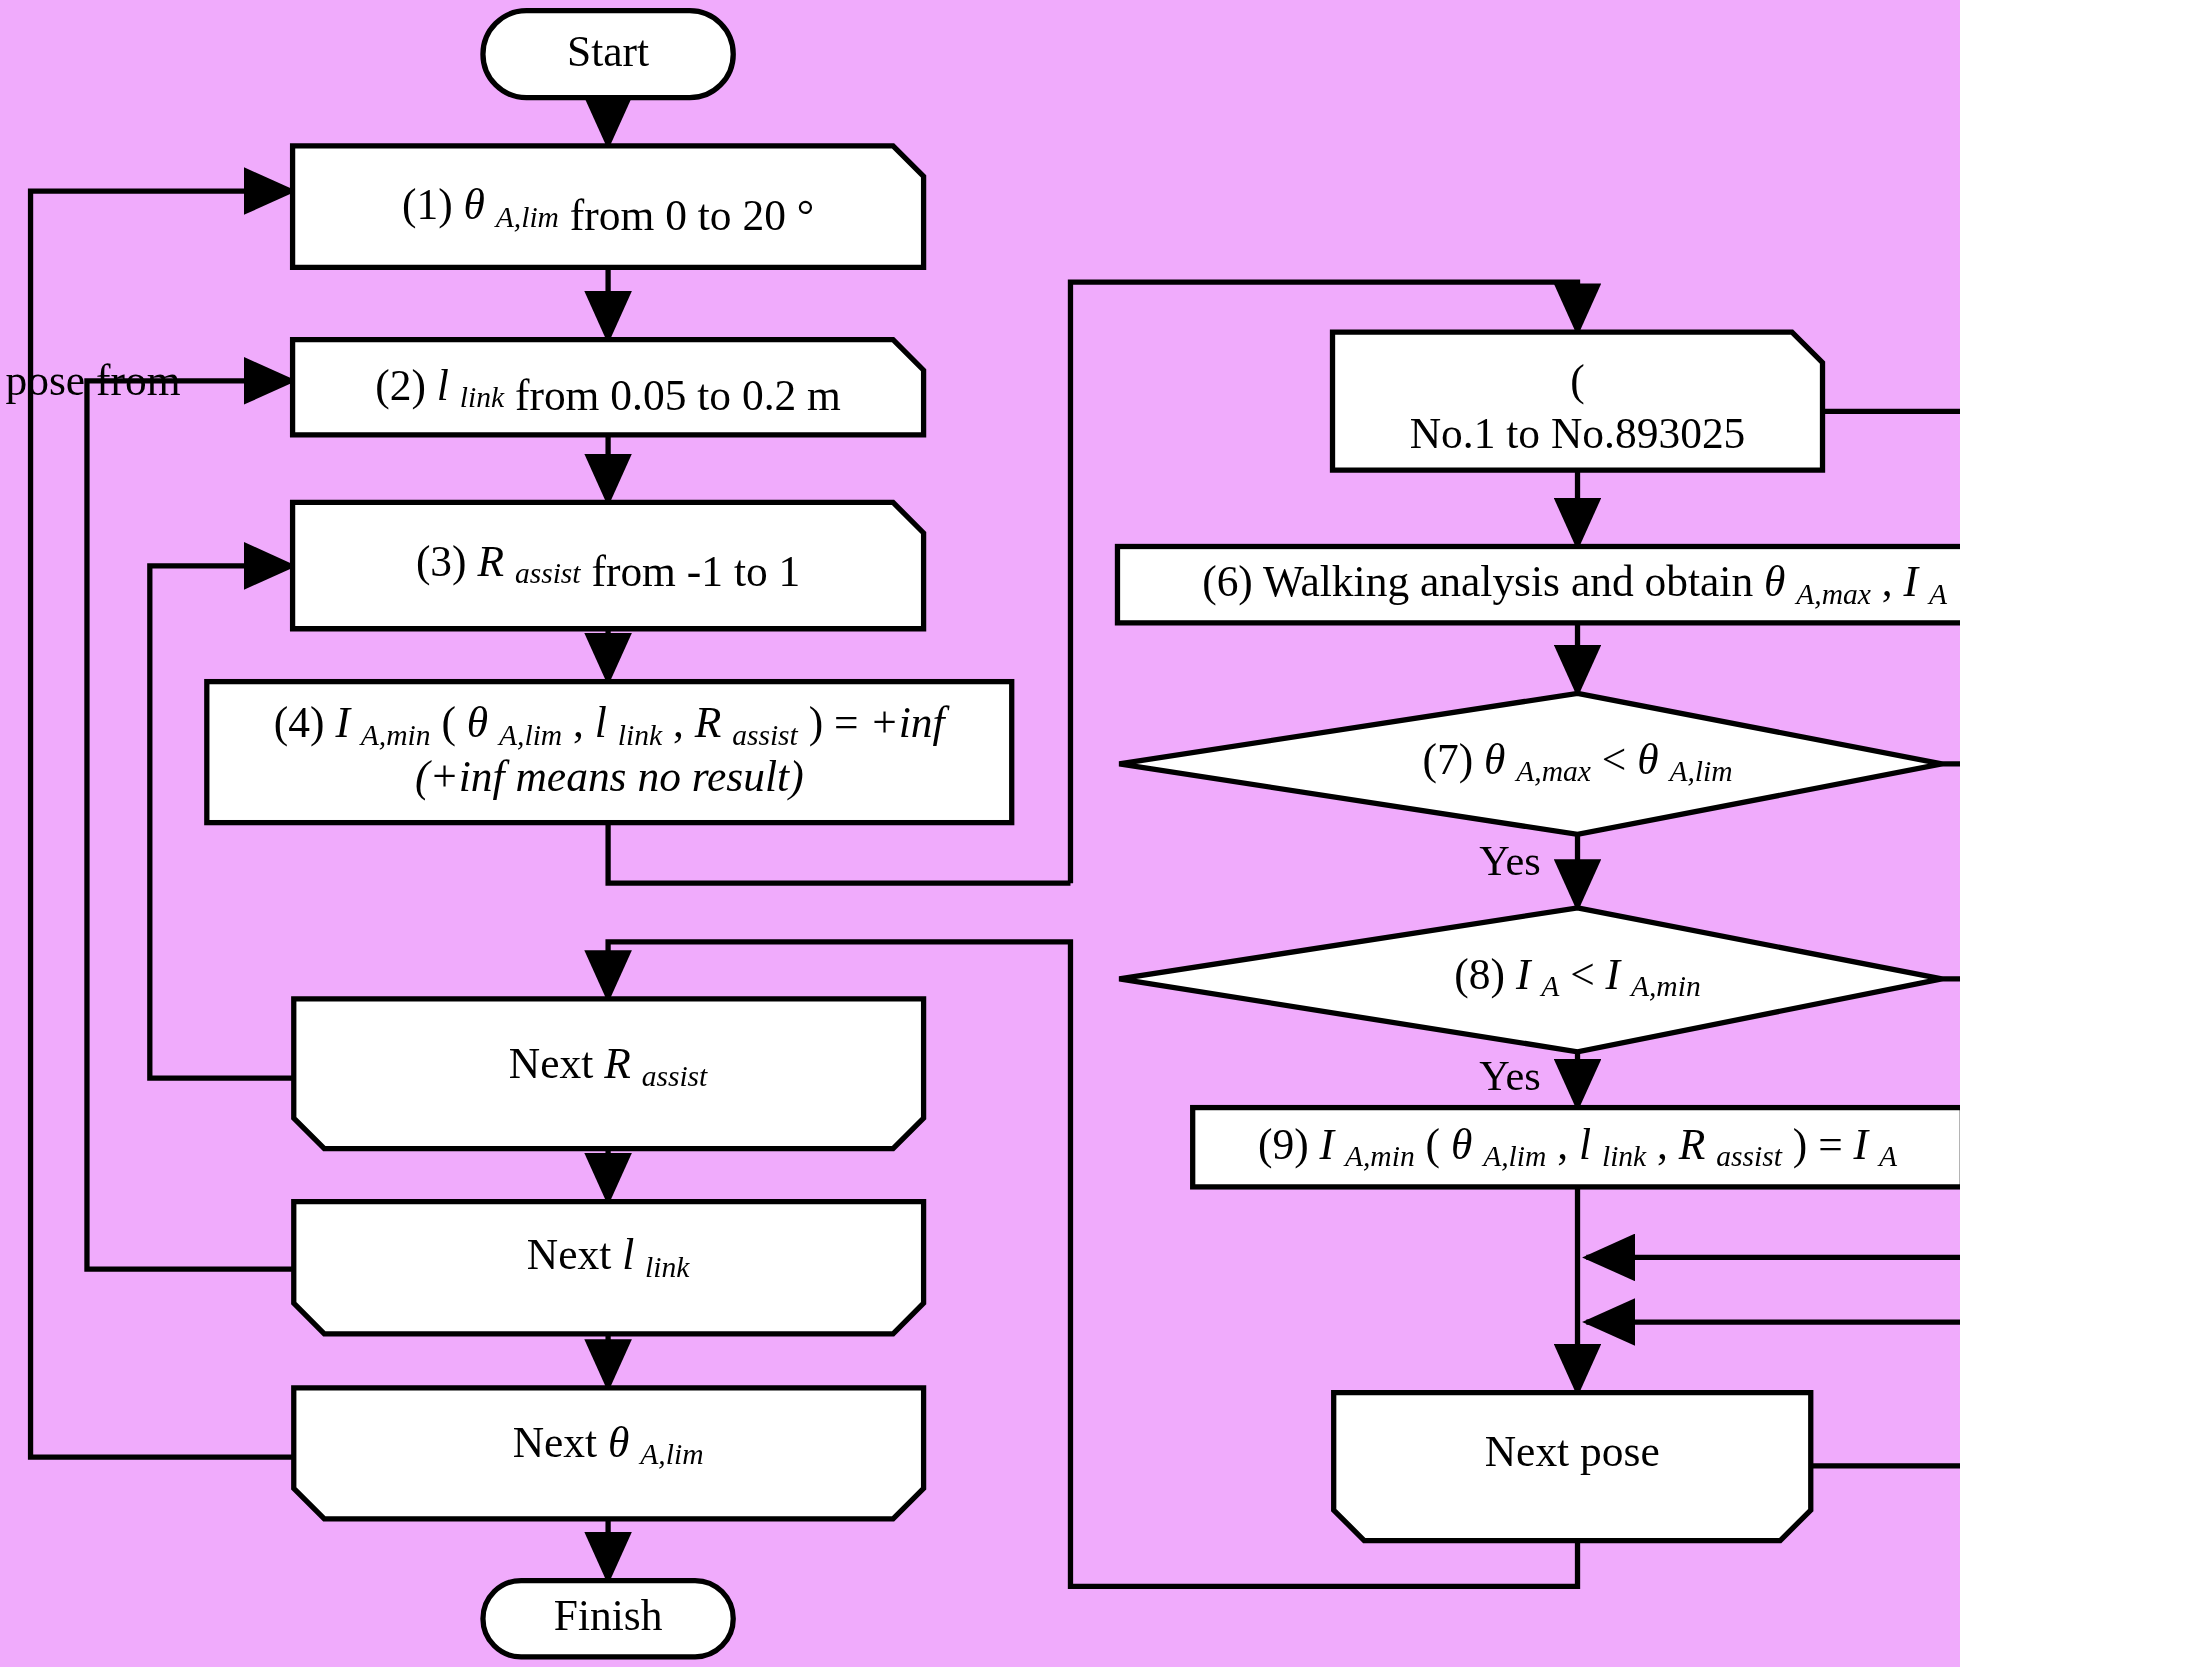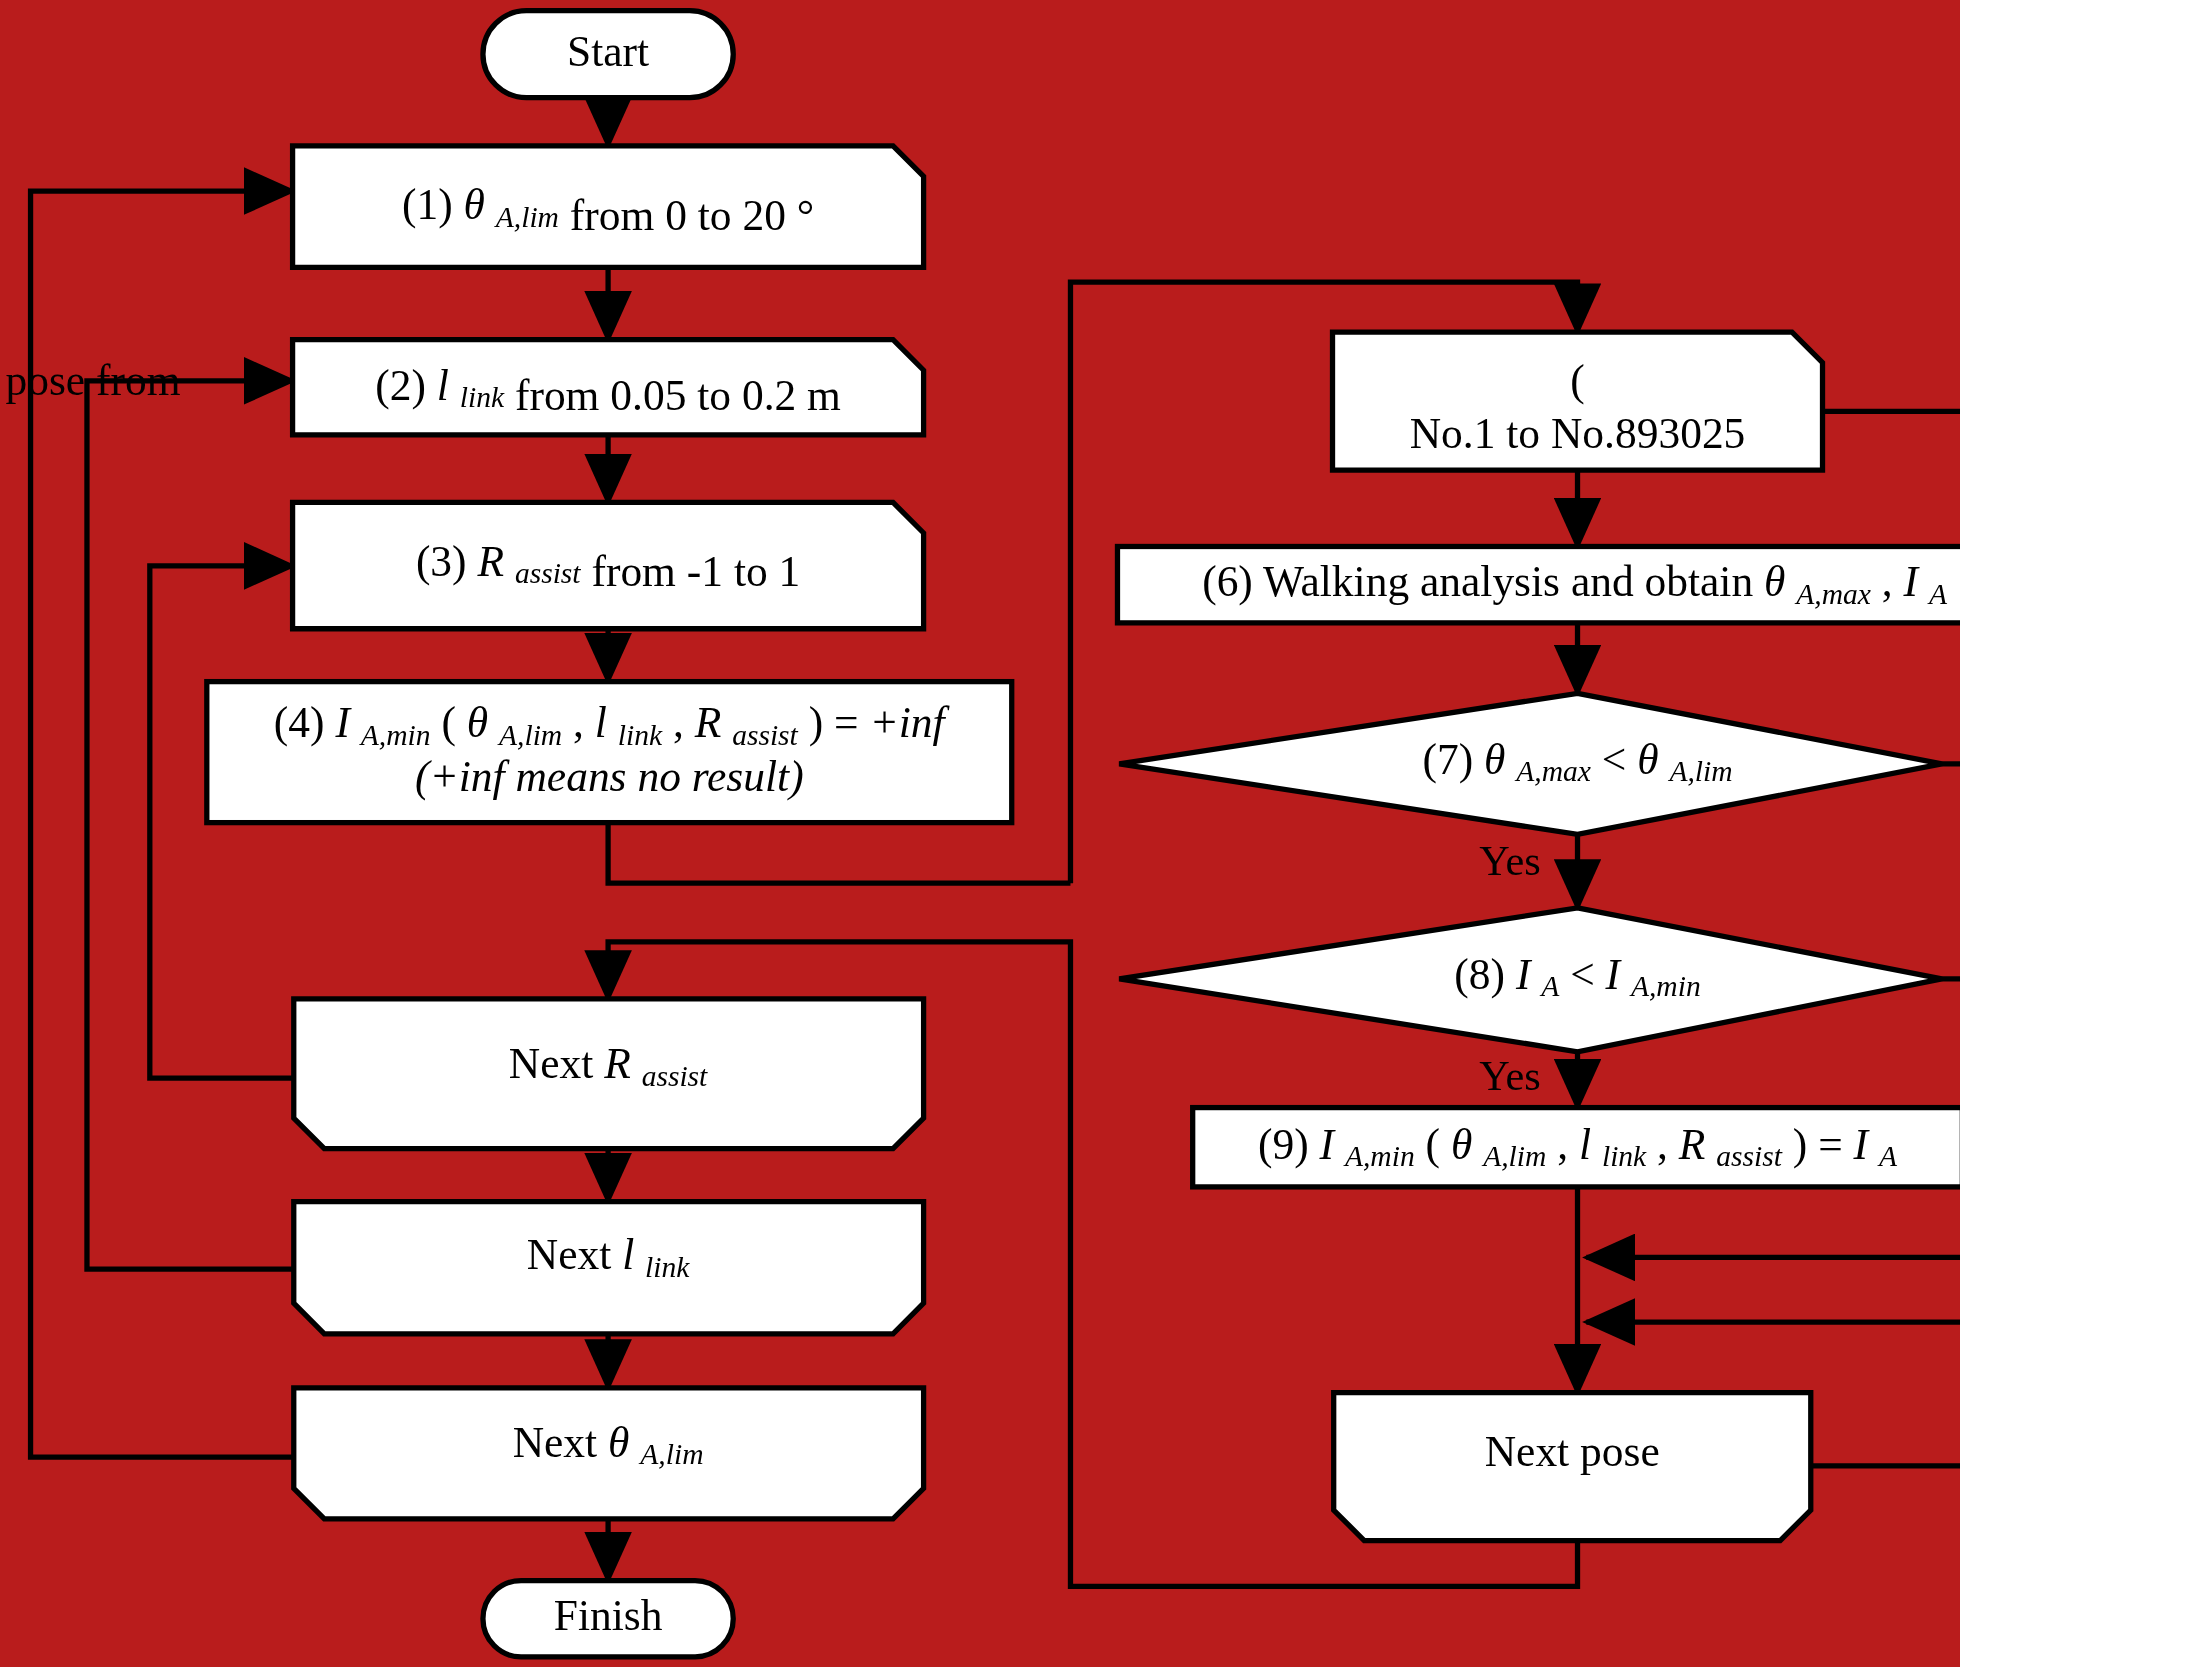--- a/index.html
+++ b/index.html
@@ -1,17 +1,17 @@
 <!DOCTYPE html>
 <html style="font-size:9.4px"><head>
 <meta charset="utf-8">
 <style>
   html,body{margin:0;padding:0;background:#ffffff;}
   body{font-family:"Liberation Serif", serif;}
-  #stage{position:relative;width:1960px;height:1667px;background:#b91c1c;overflow:hidden;text-decoration:underline;}
+  #stage{position:relative;width:1960px;height:1667px;background:#f0abfc;overflow:hidden;text-decoration:underline;}
   svg{display:block;}
   .shp{fill:#ffffff;stroke:#000000;stroke-width:9;stroke-linejoin:miter;}
   .conn{fill:none;stroke:#000000;stroke-width:9;stroke-linejoin:miter;stroke-linecap:butt;}
   .lbl{font-family:"Liberation Serif", serif;fill:#000000;text-anchor:middle;dominant-baseline:middle;}
   .t-term{font-size:74px;}
   .t-box{font-size:74px;}
   .t-yn{font-size:72px;}
   .it{font-style:italic;}
   .sub{font-size:0.68em;}
 </style>

